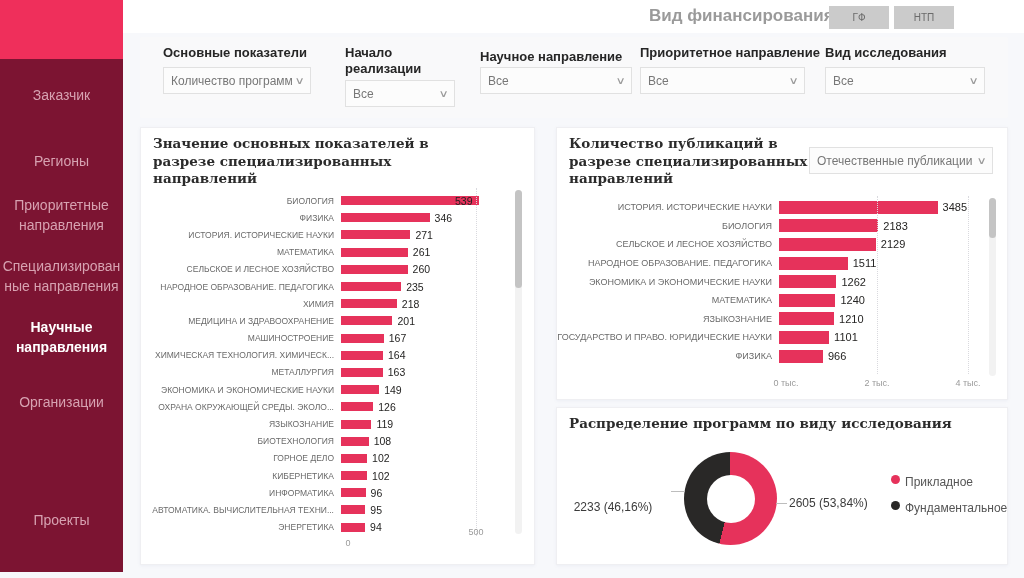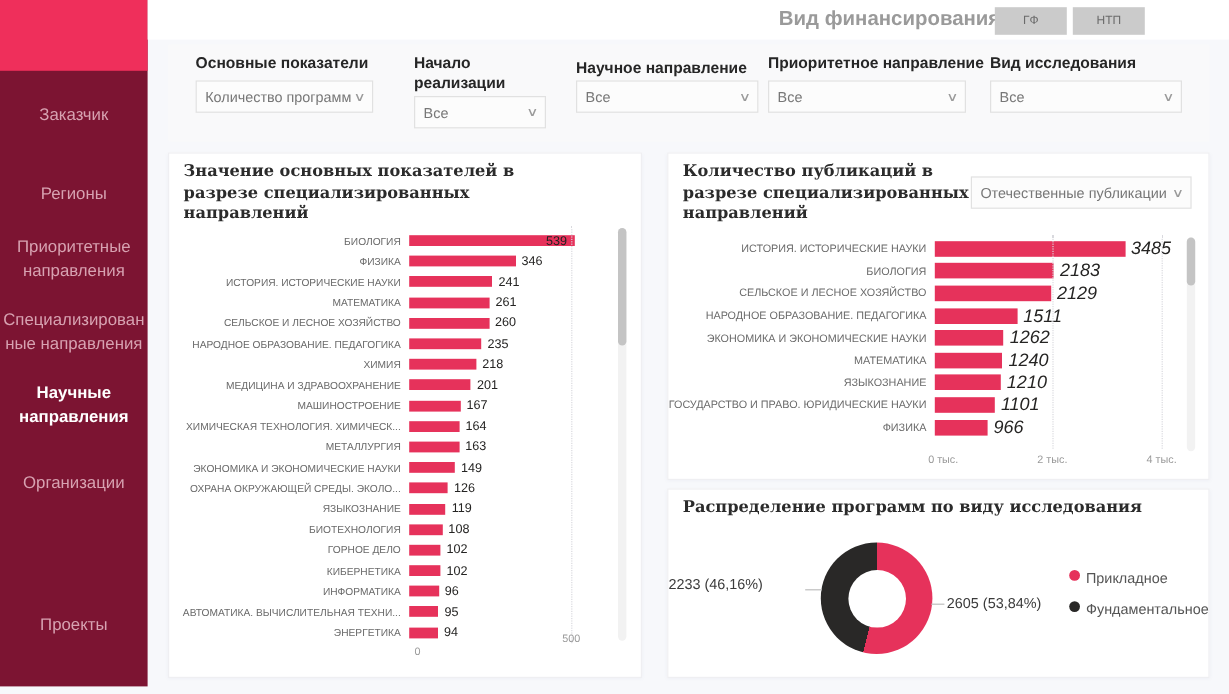--- a/index.html
+++ b/index.html
@@ -46,21 +46,21 @@
   .bar { display:inline-block; flex:none; }
   .val { margin-left:5px; color:#252423; white-space:nowrap;text-align:center; }
   .val.inside { position:absolute; margin:0; color:#222; }
   #c0 .row { height:17.2px; }
   #c0 .cat { width:200px; padding-right:7px; font-size:8.5px; }
   #c0 .bar { height:9px; }
   #c0 .val { font-size:10.5px; }
   #c1 .row { height:18.6px; }
   #c1 .cat { width:222px; padding-right:7px; font-size:9px; }
   #c1 .bar { height:13px; }
-  #c1 .val { font-size:15px;font-style:italic; }
+  #c1 .val { font-size:11px; }
   .gridline { position:absolute; width:0; border-left:1px dotted #D9D9DE; }
   .tick { position:absolute; transform:translateX(-50%); font-size:9px; color:#9A9A9A; white-space:nowrap; }
   .scrollbar { position:absolute; width:7px; background:#F2F2F2; border-radius:4px; }
   .scroll-thumb { position:absolute; left:0; width:7px; background:#C4C4C4; border-radius:4px; cursor:pointer; }
 
   
   .donut { position:absolute; left:127px; top:44px; width:93px; height:93px; border-radius:50%; cursor:pointer; }
   .donut-hole { position:absolute; left:149.5px; top:66.5px; width:48px; height:48px;
     border-radius:50%; background:#FFFFFF; }
   .callout { position:absolute; font-size:12px; color:#3B3B3B; white-space:nowrap; }
@@ -142,21 +142,21 @@
         <span class="cat">ФИЗИКА</span>
         <span class="plot">
           <span class="bar" style="width: 88.576px; background: rgb(230, 50, 91);"></span>
           <span class="val">346</span>
         </span>
       </div>
       <div class="row">
         <span class="cat">ИСТОРИЯ. ИСТОРИЧЕСКИЕ НАУКИ</span>
         <span class="plot">
           <span class="bar" style="width: 69.376px; background: rgb(230, 50, 91);"></span>
-          <span class="val">241</span>
+          <span class="val">271</span>
         </span>
       </div>
       <div class="row">
         <span class="cat">МАТЕМАТИКА</span>
         <span class="plot">
           <span class="bar" style="width: 66.816px; background: rgb(230, 50, 91);"></span>
           <span class="val">261</span>
         </span>
       </div>
       <div class="row">
@@ -358,21 +358,21 @@
   <div class="tick" style="left:411px; top:250px">4 тыс.</div>
   <div class="scrollbar" style="left:432px; top:70px; height:178px">
     <div class="scroll-thumb" style="top:0; height:40px"></div>
   </div>
 </div>
 
 <div class="panel" id="donut-panel">
   <div class="panel-title">Распределение программ по виду исследования</div>
   <div class="donut" id="donut" style="background: conic-gradient(rgb(230, 50, 91) 0deg, rgb(230, 50, 91) 193.84deg, rgb(41, 40, 39) 193.84deg, rgb(41, 40, 39) 360deg);"></div>
   <div class="donut-hole"></div>
-  <div class="callout" style="left:0; top:72px; width:112px; text-align:left">2233 (46,16%)</div>
+  <div class="callout" style="left:0; top:92px; width:112px; text-align:center">2233 (46,16%)</div>
   <div class="callout-line" style="left:114px; top:83px; width:14px"></div>
   <div class="callout" style="left:232px; top:88px">2605 (53,84%)</div>
   <div class="callout-line" style="left:219px; top:95px; width:11px"></div>
   <div class="legend">
     <div class="legend-item">
       <span class="legend-dot" style="background: rgb(230, 50, 91);"></span>
       <span class="legend-label">Прикладное</span>
     </div>
     <div class="legend-item">
       <span class="legend-dot" style="background: rgb(41, 40, 39);"></span>

